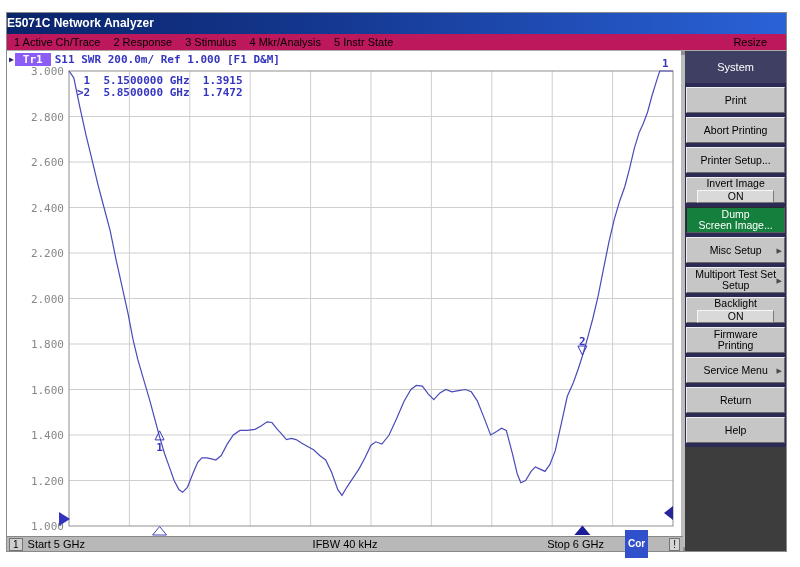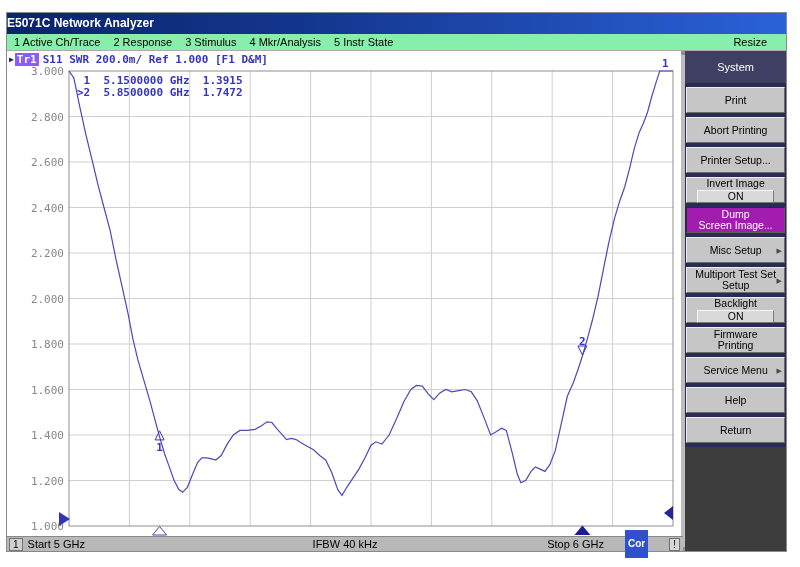--- a/index.html
+++ b/index.html
@@ -2,32 +2,32 @@
 <html><head>
 <meta charset="utf-8">
 <style>
   * { margin:0; padding:0; box-sizing:border-box; }
   html,body { width:800px; height:567px; background:#ffffff; overflow:hidden;
               font-family:"Liberation Sans", sans-serif; }
   .display { position:absolute; left:6px; top:12px; width:781px; height:540px;
              border:1px solid #8a8a8a; background:#fff; }
   .titlebar { height:21px; background:linear-gradient(90deg,#0a246a 0%,#14378f 40%,#2a62d8 100%);
               color:#fff; font-weight:bold; font-size:12px; line-height:21px; }
-  .menubar { height:17px; background:#86efac; font-size:11px; color:#000;
+  .menubar { height:17px; background:#be185d; font-size:11px; color:#000;
              position:relative; border-bottom:1px solid #aaa; padding-left:7px;
              display:flex; align-items:center; }
   .menubar .mitem { margin-right:13px; cursor:default; }
   .menubar .mright { position:absolute; right:6px; }
   .content { display:flex; height:500px; }
   .screen { position:relative; width:676px; height:500px; background:#fff; }
   .traceinfo { position:absolute; top:1px; left:2px; height:14px; z-index:3;
                font-family:"DejaVu Sans Mono", monospace; font-size:11px; font-weight:bold;
                color:#3535c0; display:flex; align-items:center; white-space:pre; }
   .ti-arrow { color:#1c1c66; font-size:8px; margin-right:1px; }
-  .badge-tr1 { background:#8b5cf6; color:#fff; padding:0 2px; margin-right:4px; }
+  .badge-tr1 { background:#8b5cf6; color:#fff; padding:0 8px; margin-right:4px; }
   svg.chart { position:absolute; left:0; top:0; z-index:1; }
   svg .ylab  { font:11px "DejaVu Sans Mono", monospace; fill:#878787; }
   svg .rdout { font:bold 11px "DejaVu Sans Mono", monospace; fill:#3535c0; }
   .statusbar { position:absolute; left:0; bottom:0; width:676px; height:15px; z-index:4;
                background:#b8b8b8; border-top:1px solid #888; font-size:11px; color:#000;
                display:flex; align-items:center; }
   .sb-ch { border:1px solid #737373; background:#cfcfcf; font-size:10px; line-height:11px;
            padding:0 3px; margin:0 5px 0 2px; }
   .sb-center { position:absolute; left:0; right:0; text-align:center; }
   .sb-right { margin-left:auto; display:flex; align-items:center; gap:21px; padding-right:3px; z-index:1; }
@@ -37,21 +37,21 @@
   .scrollstrip { width:4px; background:linear-gradient(#8f8f8f 0 4px,#bdbdbd 4px calc(100% - 4px),#8f8f8f calc(100% - 4px)); }
   .btncol { flex:1; display:flex; flex-direction:column; }
   .sb-header { height:32px; background:#3f3f63; color:#fff; font-size:11px;
                display:flex; align-items:center; justify-content:center; flex:none; }
   .btnregion { background:#2b2b55; padding:0 1px 4px 1px; }
   .skey { height:26px; margin-top:4px; background:#c6c6c6; color:#000;
           border:1px solid; border-color:#f0f0f0 #6a6a6a #6a6a6a #f0f0f0;
           font-size:10.5px; line-height:11px; text-align:center; white-space:pre-line;
           display:flex; flex-direction:column; align-items:center; justify-content:center;
           position:relative; cursor:default; }
-  .skey.pressed { background:#a21caf; color:#fff; border-color:#2a2a2a #5e5e5e #5e5e5e #2a2a2a;justify-content:center; }
+  .skey.pressed { background:#15803d; color:#fff; border-color:#2a2a2a #5e5e5e #5e5e5e #2a2a2a;justify-content:center; }
   .skey .sub { margin-top:1px; background:#d9d9d9; border:1px solid;
                border-color:#f5f5f5 #7a7a7a #7a7a7a #f5f5f5; width:80%;
                font-size:10.5px; line-height:11px; }
   .skey .arrow { position:absolute; right:2px; top:50%; transform:translateY(-50%);
                  font-size:7px; color:#4a4a4a; }
   .filler { flex:1; background:#3d3d3d; }
 </style>
 </head>
 <body>
 
@@ -145,20 +145,20 @@
             <div class="skey"><span>Invert Image</span><span class="sub">ON</span></div>
             <div class="skey pressed"><span>Dump
 Screen Image...</span></div>
             <div class="skey"><span>Misc Setup</span><span class="arrow">▶</span></div>
             <div class="skey"><span>Multiport Test Set
 Setup</span><span class="arrow">▶</span></div>
             <div class="skey"><span>Backlight</span><span class="sub">ON</span></div>
             <div class="skey"><span>Firmware
 Printing</span></div>
             <div class="skey"><span>Service Menu</span><span class="arrow">▶</span></div>
+            <div class="skey"><span>Return</span></div>
             <div class="skey"><span>Help</span></div>
-            <div class="skey"><span>Return</span></div>
           </div>
         <div class="filler"></div>
       </div>
     </div>
   </div>
 </div>
 
 </body></html>

